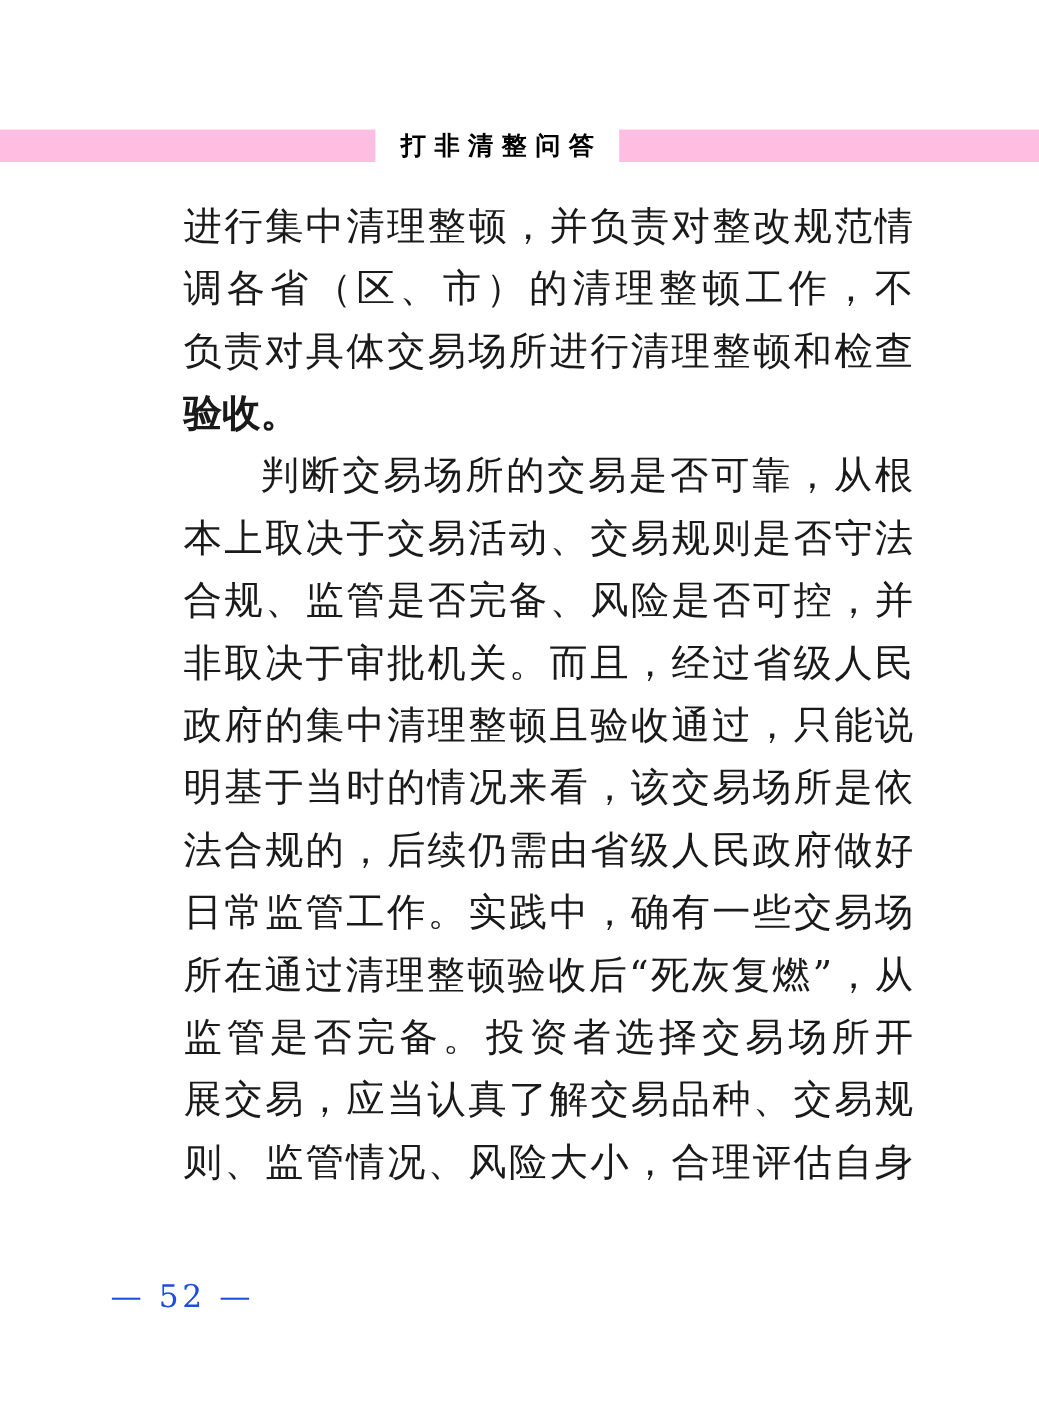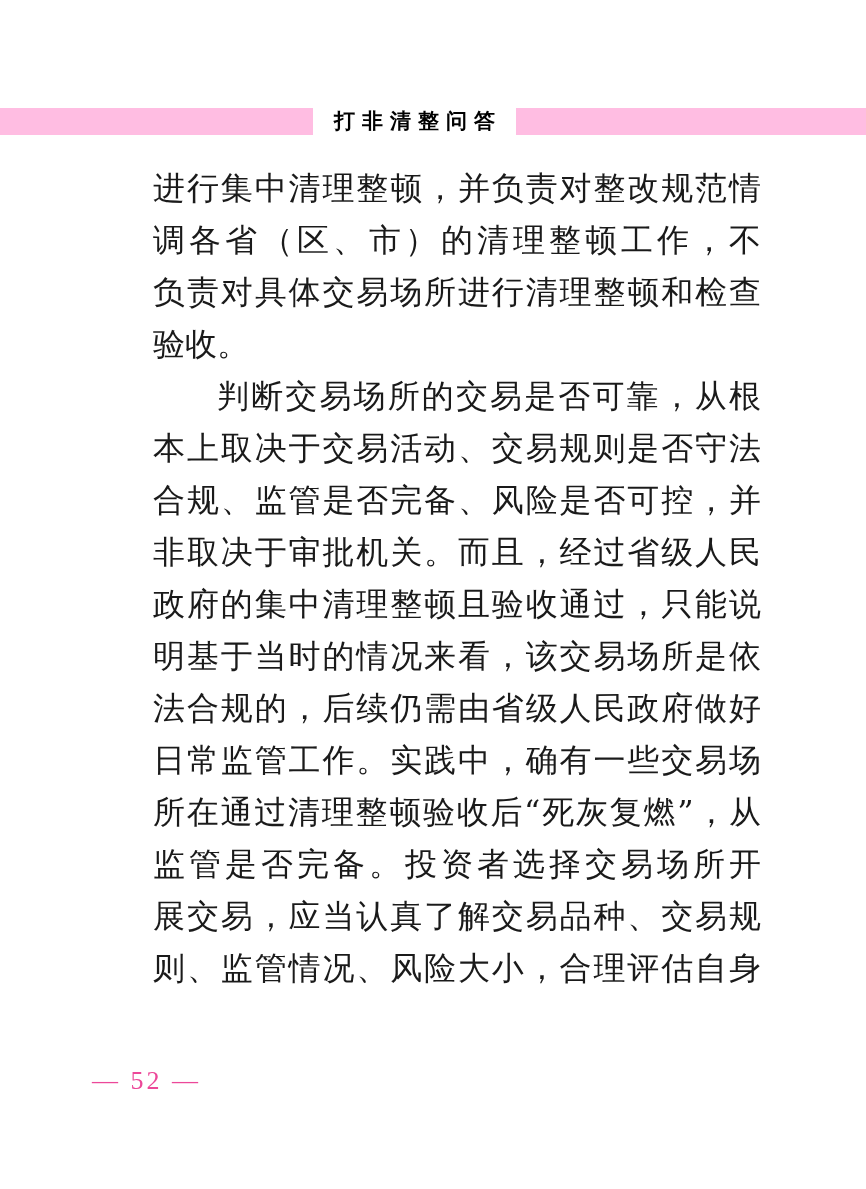--- a/index.html
+++ b/index.html
@@ -63,34 +63,34 @@
     line-height: 52px;
     height: 52px;
     white-space: nowrap;
     text-align: justify;
     text-align-last: justify;
     -moz-text-align-last: justify;
   }
   .line.indent { padding-left: 64px; }
   .line.flush {
     text-align-last: left;
+    font-weight: bold;
     -moz-text-align-last: left;
   }
 
   
   .folio {
     position: absolute;
     top: 1064px;
     left: 92px;
     font-size: 26px;
     line-height: 34px;
     letter-spacing: 3px;
-    color: #ec4899;
+    color: #1d4ed8;
     white-space: nowrap;
-    font-family: Liberation Serif, serif;
   }
 </style>
 </head>
 <body>
 
 <div class="page" style="--accent: #ffbde2; --ink: #1a1a1a;">
 
   <div class="header-bar">
     <div class="bar-seg-left"></div>
     <div class="bar-title">打非清整问答</div>

